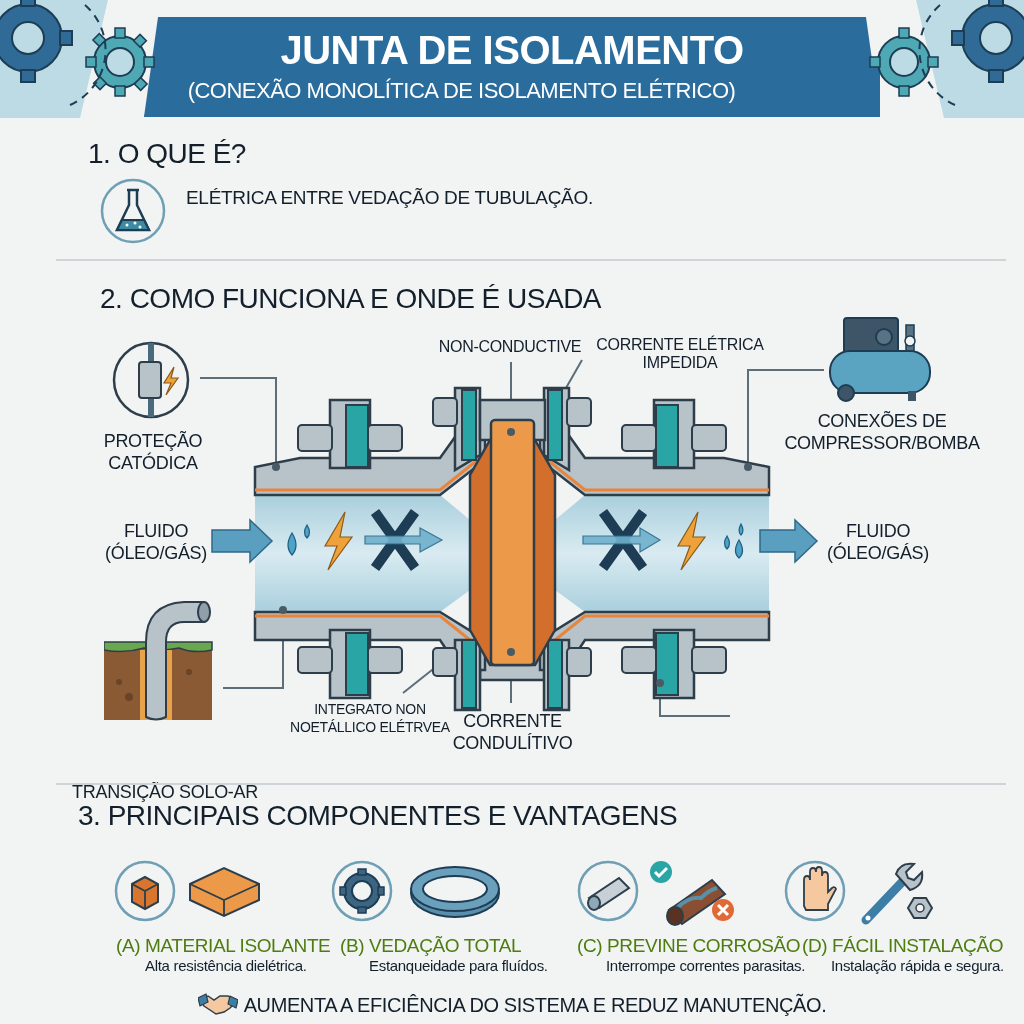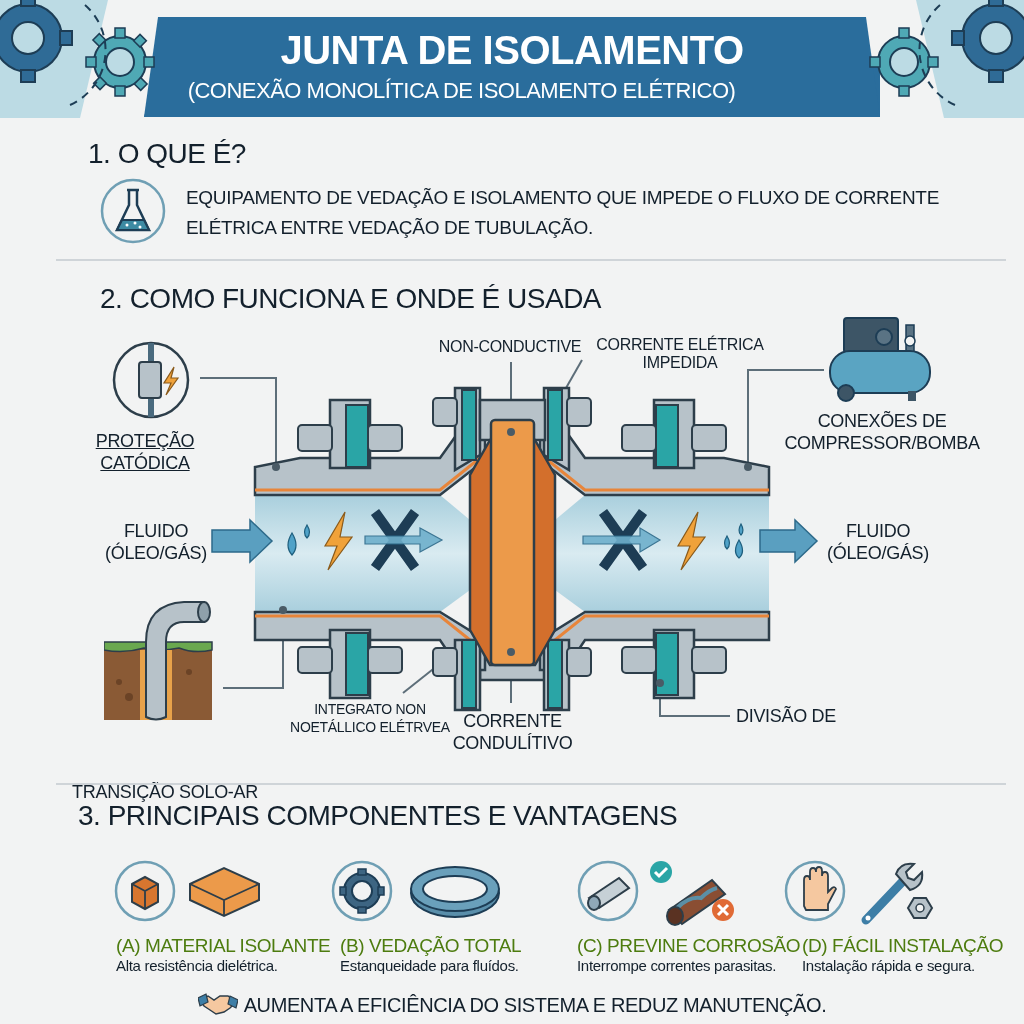--- a/index.html
+++ b/index.html
@@ -19,21 +19,21 @@
 
   .section-title { font-size: 28px; font-weight: normal; color: #13202c; letter-spacing: -0.5px; }
   .divider { height: 2px; background: #cfd4d8; }
 
   .body-text { font-size: 19px; line-height: 30px; color: #13202c; letter-spacing: -0.3px; }
 
   .label { font-size: 18px; line-height: 22px; color: #13202c; text-align: center; letter-spacing: -0.3px; }
   .label-sm { font-size: 14px; line-height: 18px; color: #13202c; text-align: center; letter-spacing: -0.3px; }
 
   .comp-title { font-size: 19px; color: #4d7c0f; letter-spacing: -0.4px; white-space: nowrap; }
-  .comp-desc { font-size: 15px; color: #13202c; letter-spacing: -0.3px; white-space: nowrap; }
+  .comp-desc { font-size: 15px; color: #13202c; letter-spacing: -0.3px; white-space: nowrap; margin-left: 29px; }
 
   #footer { left: 0; top: 992px; width: 1024px; text-align: center; font-size: 20px; color: #13202c; letter-spacing: -0.4px; }
   #footer span.ic { display: inline-block; vertical-align: middle; margin-right: 6px; }
 </style>
 </head>
 <body>
 
 <svg id="header-bg" class="abs" viewBox="0 0 1024 118" width="1024" height="118">
   <rect x="0" y="0" width="1024" height="118" fill="#f2f3f3"></rect>
 
@@ -97,21 +97,20 @@
 <div class="abs section-title" style="left:88px; top:138px;">1. O QUE É?</div>
 <svg class="abs" style="left:100px; top:178px;" width="66" height="66" viewBox="0 0 66 66">
   <circle cx="33" cy="33" r="31" fill="#f2f3f3" stroke="#6f9fb4" stroke-width="2.5"></circle>
   <path d="M27,12 L39,12 M29,12 L29,27 L17,52 L49,52 L37,27 L37,12" fill="none" stroke="#1d3d55" stroke-width="2.5"></path>
   <path d="M22,42 L44,42 L49,52 L17,52 Z" fill="#3d8aa3" stroke="#1d3d55" stroke-width="2"></path>
   <circle cx="27" cy="47" r="1.5" fill="#ffffff"></circle>
     <circle cx="35" cy="45" r="1.5" fill="#ffffff"></circle>
     <circle cx="40" cy="49" r="1.5" fill="#ffffff"></circle>
 </svg>
 <div class="abs body-text" style="left:186px; top:183px;">
-  <div>EQUIPAMENTO DE VEDAÇÃO E ISOLAMENTO QUE IMPEDE O FLUXO DE CORRENTE</div>
   <div>ELÉTRICA ENTRE VEDAÇÃO DE TUBULAÇÃO.</div>
 </div>
 <div class="abs divider" style="left:56px; top:259px; width:950px;"></div>
 
 <div class="abs section-title" style="left:100px; top:283px;">2. COMO FUNCIONA E ONDE É USADA</div>
 
 <svg class="abs" style="left:0; top:320px;" width="1024" height="450" viewBox="0 320 1024 450">
   <defs>
     <linearGradient id="fluidg" x1="0" y1="0" x2="0" y2="1">
       <stop offset="0" stop-color="#a9cfdd"></stop>
@@ -212,21 +211,21 @@
     <path d="M741,524 Q737,531 741,535 Q745,531 741,524 Z" fill="#4fa2c8" stroke="#1d5e7d" stroke-width="1.2"></path>
   </g>
 </svg>
 
 <svg class="abs" style="left:111px; top:340px;" width="80" height="80" viewBox="0 0 80 80">
   <circle cx="40" cy="40" r="37" fill="#f2f3f3" stroke="#2d3e4a" stroke-width="2.5"></circle>
   <rect x="37" y="3" width="6" height="74" fill="#4a6a7e"></rect>
   <rect x="28" y="22" width="22" height="36" rx="3" fill="#b7c2c9" stroke="#2d3e4a" stroke-width="2"></rect>
   <path d="M63,27 L53,43 L60,43 L55,55 L67,38 L60,38 Z" fill="#f0a23a" stroke="#8a5a1a" stroke-width="1.2"></path>
 </svg>
-<div class="abs label" style="left:80px; top:430px; width:130px;text-decoration:underline;">
+<div class="abs label" style="left:88px; top:430px; width:130px;">
   <div>PROTEÇÃO</div>
   <div>CATÓDICA</div>
 </div>
 
 <div class="abs label" style="left:96px; top:520px; width:120px;">
   <div>FLUIDO</div>
   <div>(ÓLEO/GÁS)</div>
 </div>
 <div class="abs label" style="left:818px; top:520px; width:120px;">
   <div>FLUIDO</div>
@@ -267,21 +266,20 @@
 
 <div class="abs label-sm" style="left:290px; top:700px; width:160px;">
   <div>INTEGRATO NON</div>
   <div>NOETÁLLICO ELÉTRVEA</div>
 </div>
 <div class="abs label" style="left:440px; top:710px; width:145px;">
   <div>CORRENTE</div>
   <div>CONDULÍTIVO</div>
 </div>
 <div class="abs label" style="left:736px; top:705px; width:210px; text-align:left;">
-  <div>DIVISÃO DE</div>
 </div>
 
 <div class="abs divider" style="left:56px; top:783px; width:950px;"></div>
 
 <div class="abs section-title" style="left:78px; top:800px;">3. PRINCIPAIS COMPONENTES E VANTAGENS</div>
 
 <svg class="abs" style="left:114px; top:860px;" width="150" height="62" viewBox="0 0 150 62">
   <circle cx="31" cy="31" r="29" fill="#f2f3f3" stroke="#6f9fb4" stroke-width="2.5"></circle>
   <path d="M18,24 L31,17 L44,24 L44,42 L31,49 L18,42 Z" fill="#d8762f" stroke="#2d3e4a" stroke-width="2"></path>
   <path d="M18,24 L31,31 L44,24 M31,31 L31,49" fill="none" stroke="#2d3e4a" stroke-width="1.8"></path>

